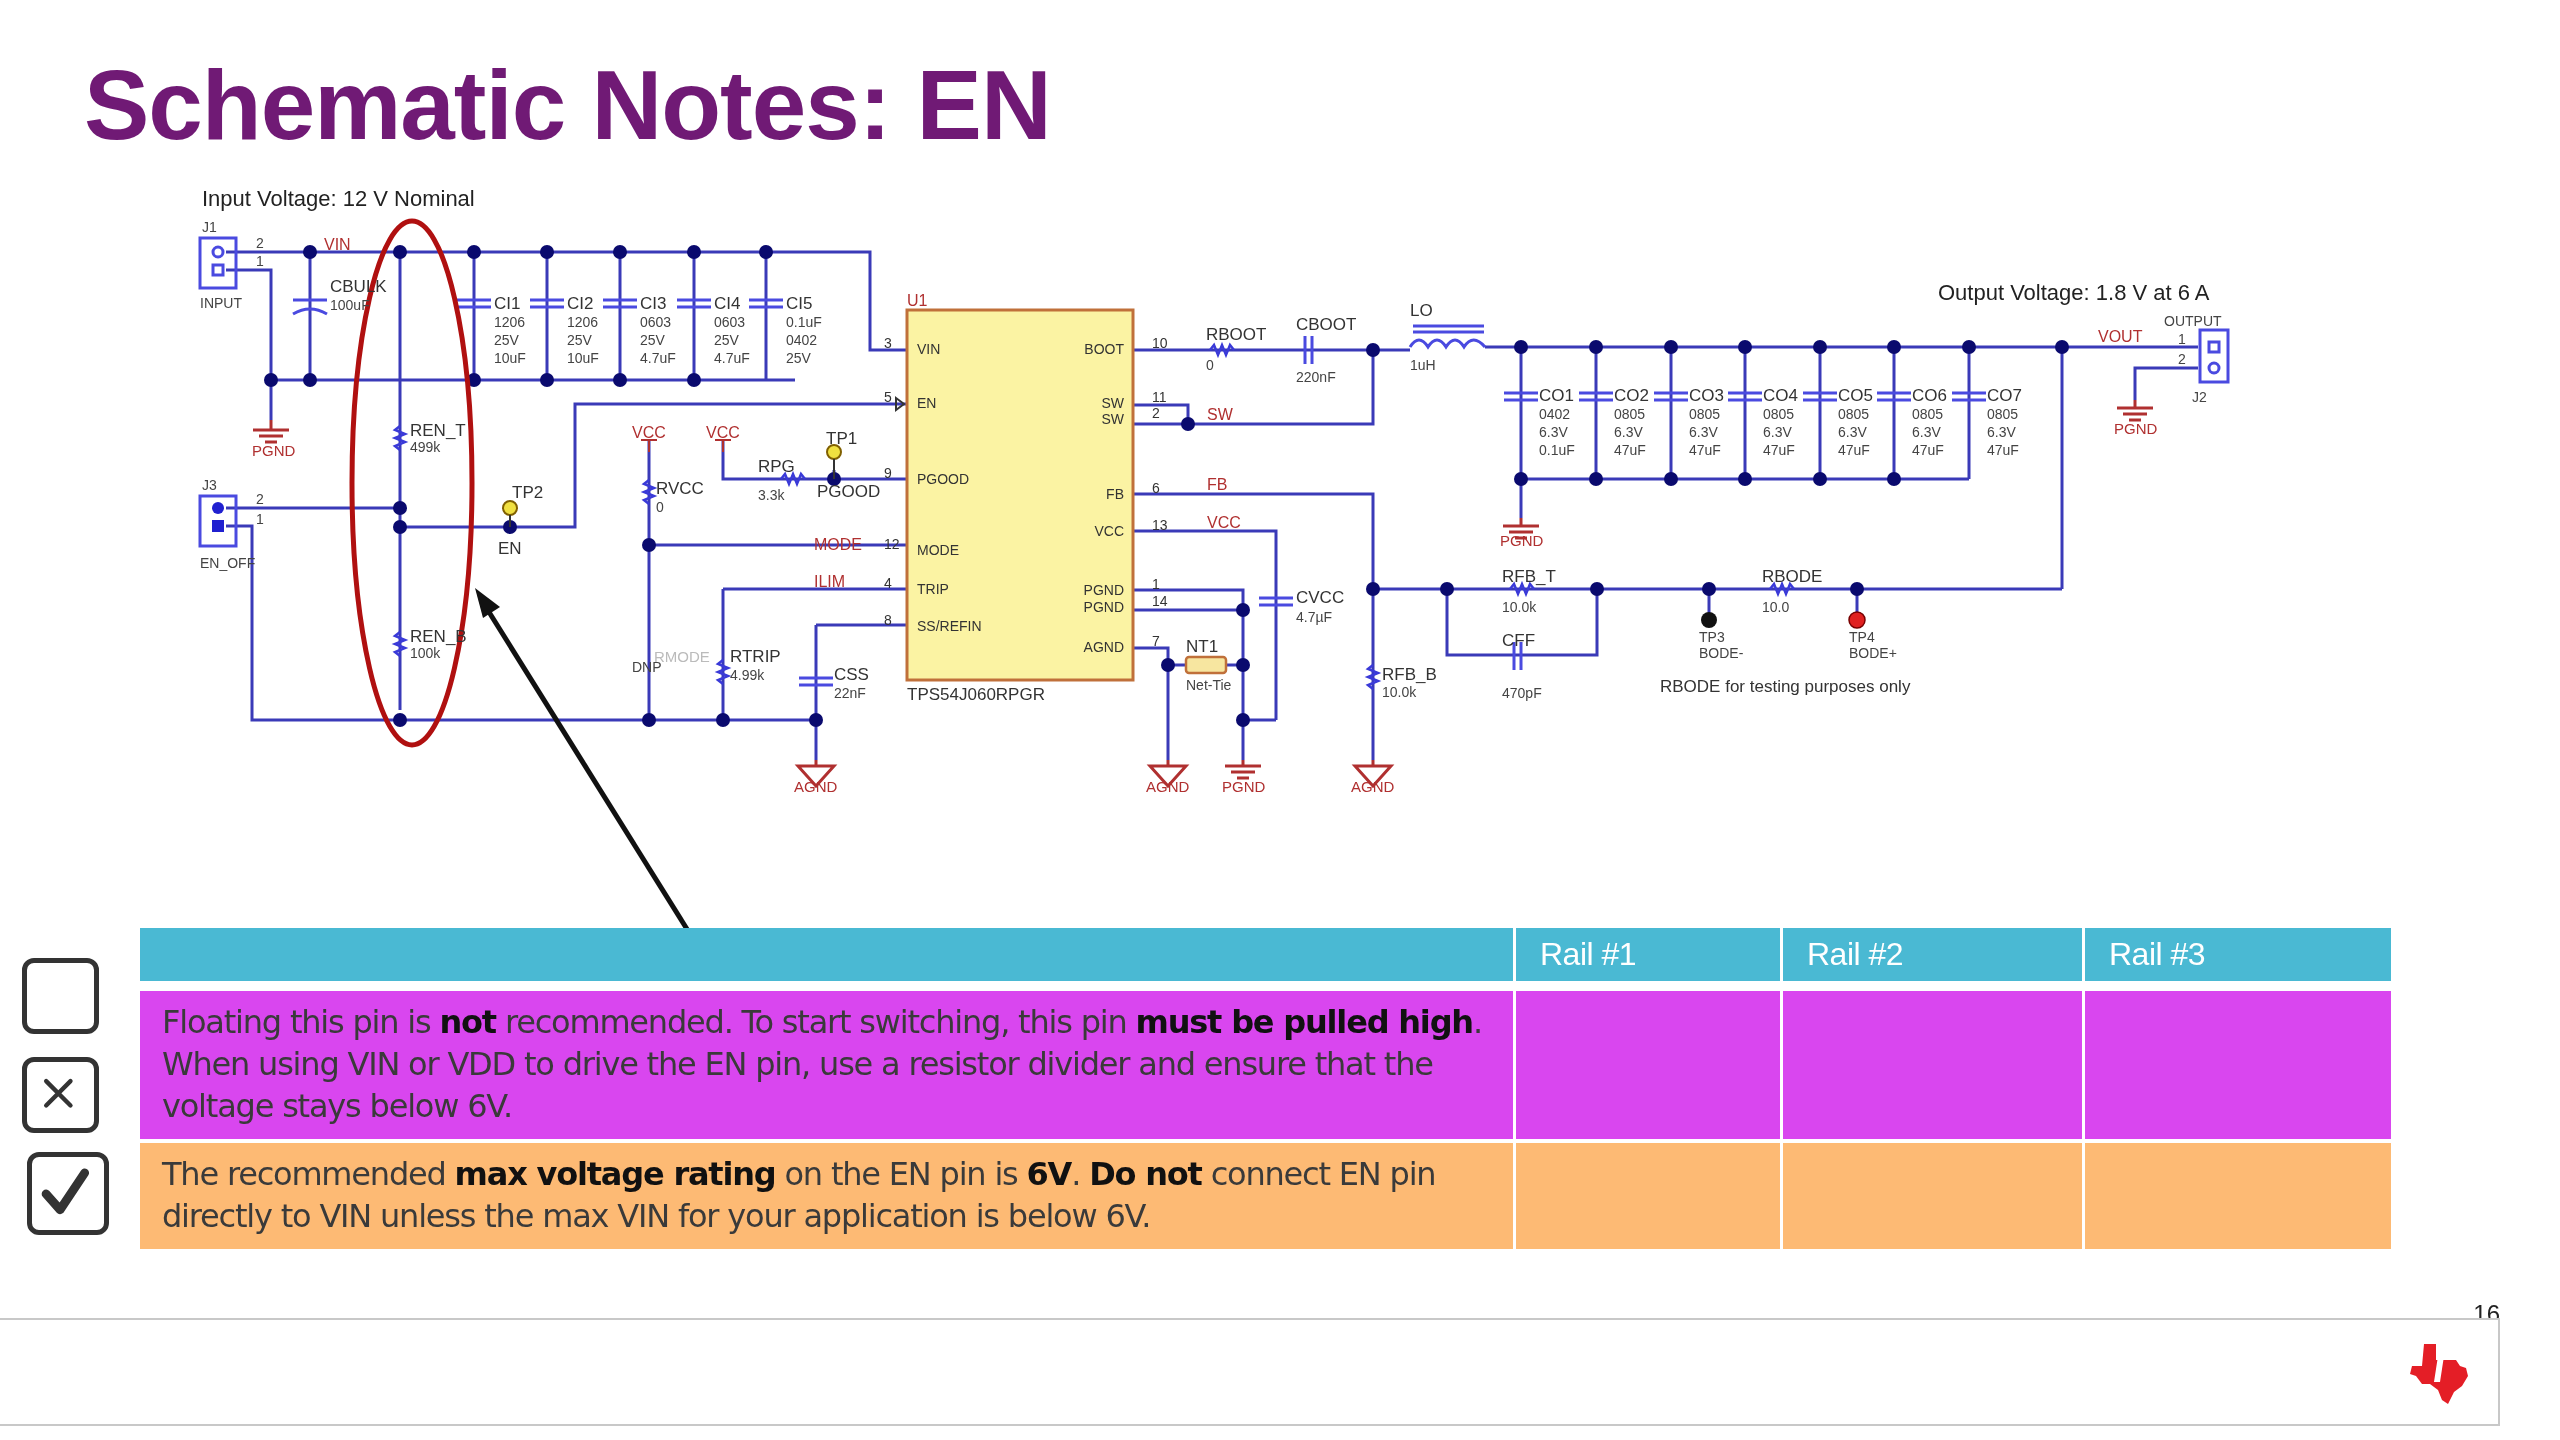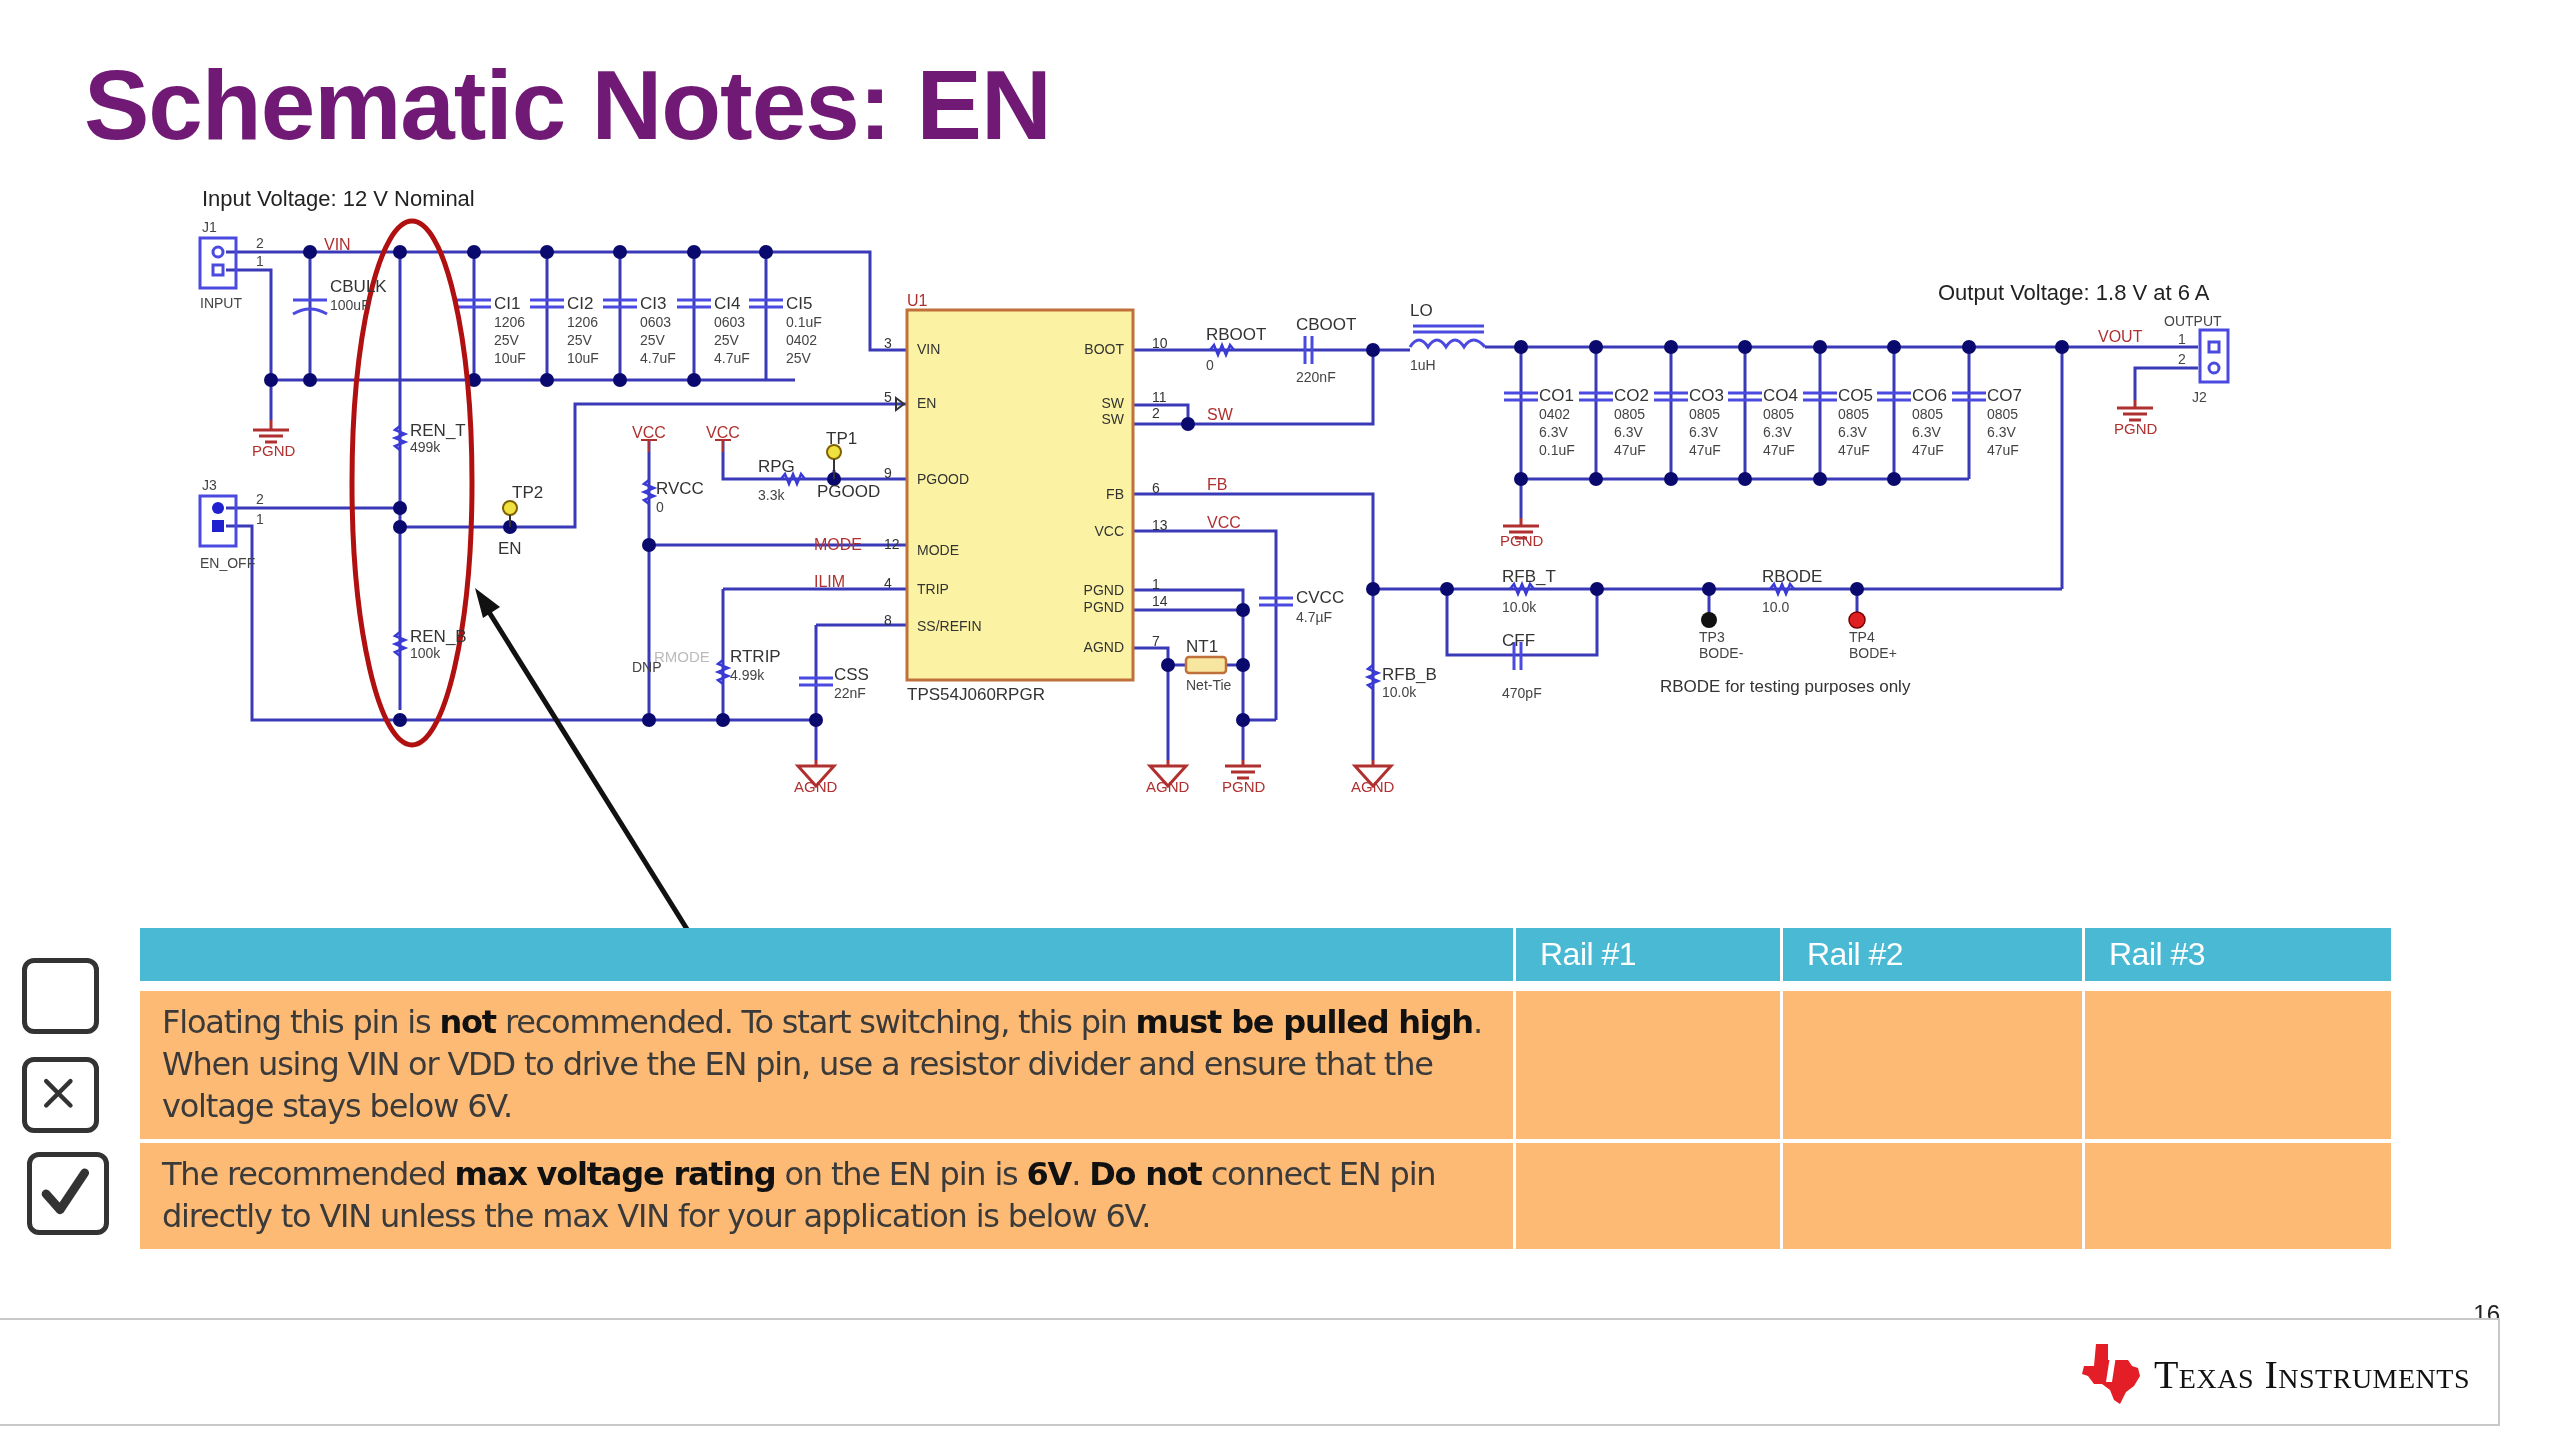--- a/index.html
+++ b/index.html
@@ -21,21 +21,21 @@
   .chk { position:absolute; box-sizing:border-box; border:5px solid #333; border-radius:12px; background:#fff; }
   .chk svg { position:absolute; left:0; top:0; width:100%; height:100%; }
 
   table.notes { position:absolute; left:137px; top:928px; border-collapse:separate; border-spacing:3px 0;
                 font-family:"DejaVu Sans", sans-serif; }
   .notes th { background:#4ab9d3; color:#ffffff; font-weight:normal; text-align:left; height:62px;
               font-size:32px; padding:8px 24px; box-sizing:border-box; font-family:"Liberation Sans", sans-serif;
               letter-spacing:-0.5px; border-bottom:10px solid #ffffff; }
   .notes td { font-size:32px; color:#3a3a3a; line-height:42px; padding:10px 20px 12px 22px; vertical-align:top;
               letter-spacing:-1.2px; }
-  .notes tr.r1 td { background:#fdba74; height:148px; box-sizing:border-box; }
+  .notes tr.r1 td { background:#d946ef; height:148px; box-sizing:border-box; }
   .notes tr.r2 td { background:#fdba74; height:110px; box-sizing:border-box; border-top:4px solid #ffffff; }
   .notes b { color:#111; font-weight:bold; }
   .c0 { width:1373px; } .c1 { width:264px; } .c2 { width:299px; } .c3 { width:306px; }
 
   .arrow-svg { position:absolute; left:0; top:0; pointer-events:none; }
 
   .page-num { position:absolute; right:60px; top:1300px; font-size:24px; color:#222; }
   .footer { position:absolute; left:-4px; top:1318px; width:2504px; height:108px; box-sizing:border-box;
             border:2px solid #c8c8c8; border-left:none; background:#fff; }
   .ti-logo { position:absolute; right:28px; top:22px; height:64px; display:flex; align-items:center; }
@@ -452,15 +452,14 @@
 
 <div class="page-num">16</div>
 
 <div class="footer">
   <div class="ti-logo">
     <svg width="62" height="64" viewBox="0 0 62 64">
       <path d="M16 2 H28 V18 H48 L52 24 L58 26 L60 34 L54 44 L46 50 L40 62 L34 58 L30 48 L22 42 L14 42 L8 34 L2 32 L4 24 L14 24 Z" fill="#e41e26"></path>
       <path d="M30 14 L36 14 L32 40 L26 40 Z" fill="#fff"></path>
       <circle cx="38" cy="10" r="3" fill="#fff"></circle>
     </svg>
-    <span class="word">Texas Instruments</span>
   </div>
 </div>
 
 </body></html>

